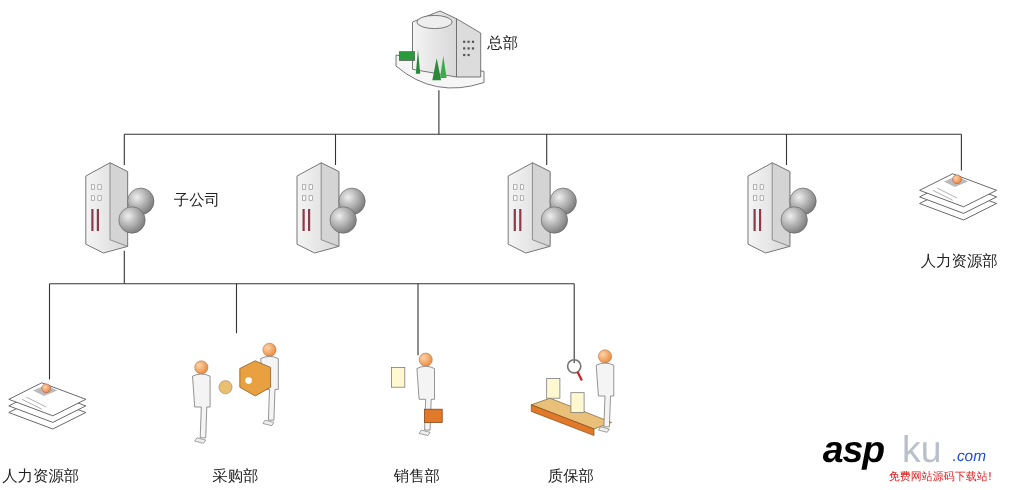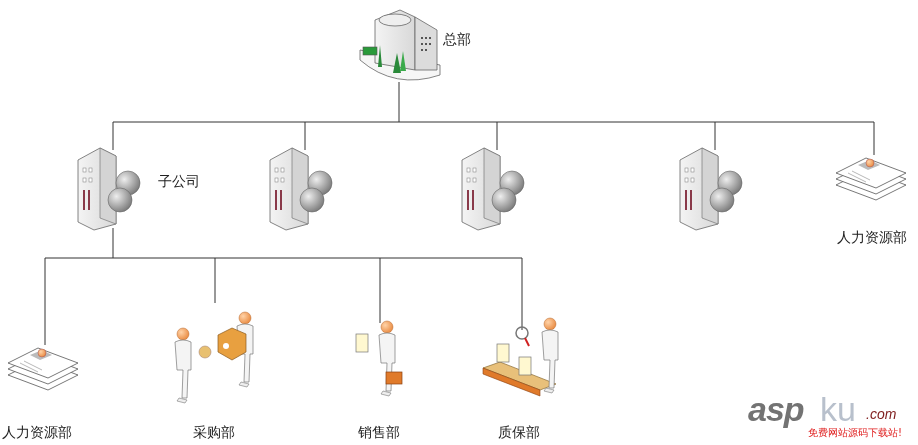--- a/index.html
+++ b/index.html
@@ -1,22 +1,22 @@
 <!DOCTYPE html>
 <html><head>
 <meta charset="utf-8">
 <style>
   html, body { margin: 0; padding: 0; background: #ffffff; }
   body { width: 918px; height: 445px; position: relative; overflow: hidden;
          font-family: "DejaVu Sans", sans-serif; }
   #diagram { position: absolute; left: 0; top: 0; width: 918px; height: 445px; }
   .wm { position: absolute; left: 748px; top: 390px; width: 170px; height: 55px; }
-  .wm-asp { position: absolute; left: 0; top: 0; font: italic bold 34px "Liberation Sans", sans-serif; color: #737373; letter-spacing: -1px; }
+  .wm-asp { position: absolute; left: 0; top: 0; font: italic bold 34px "Liberation Sans", sans-serif; color: #000000; letter-spacing: -1px; }
   .wm-ku { position: absolute; left: 72px; top: 0; font: 34px "Liberation Sans", sans-serif; color: #b8c0cc; }
-  .wm-com { position: absolute; left: 118px; top: 16px; font: italic 14px "Liberation Sans", sans-serif; color: #7f1d1d; }
+  .wm-com { position: absolute; left: 118px; top: 16px; font: italic 14px "Liberation Sans", sans-serif; color: #1d4ed8; }
   .wm-sub { position: absolute; left: 60px; top: 36px; font: 10px "DejaVu Sans", sans-serif; color: #e02020; }
 </style>
 </head>
 <body>
 
 <svg id="diagram" viewBox="0 0 918 445" xmlns="http://www.w3.org/2000/svg">
   <defs>
     <linearGradient id="bldg" x1="0" x2="1">
         <stop offset="0" stop-color="#f4f4f4"></stop>
         <stop offset="1" stop-color="#d8d8d8"></stop>

